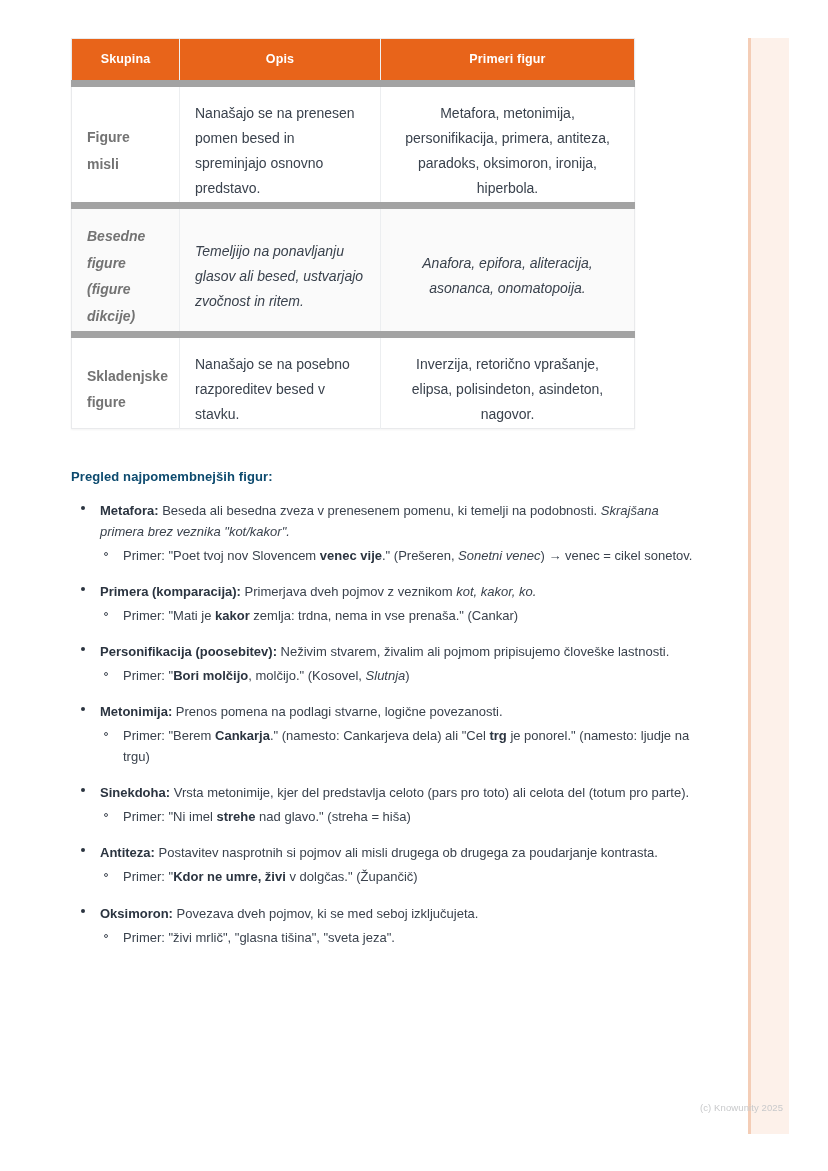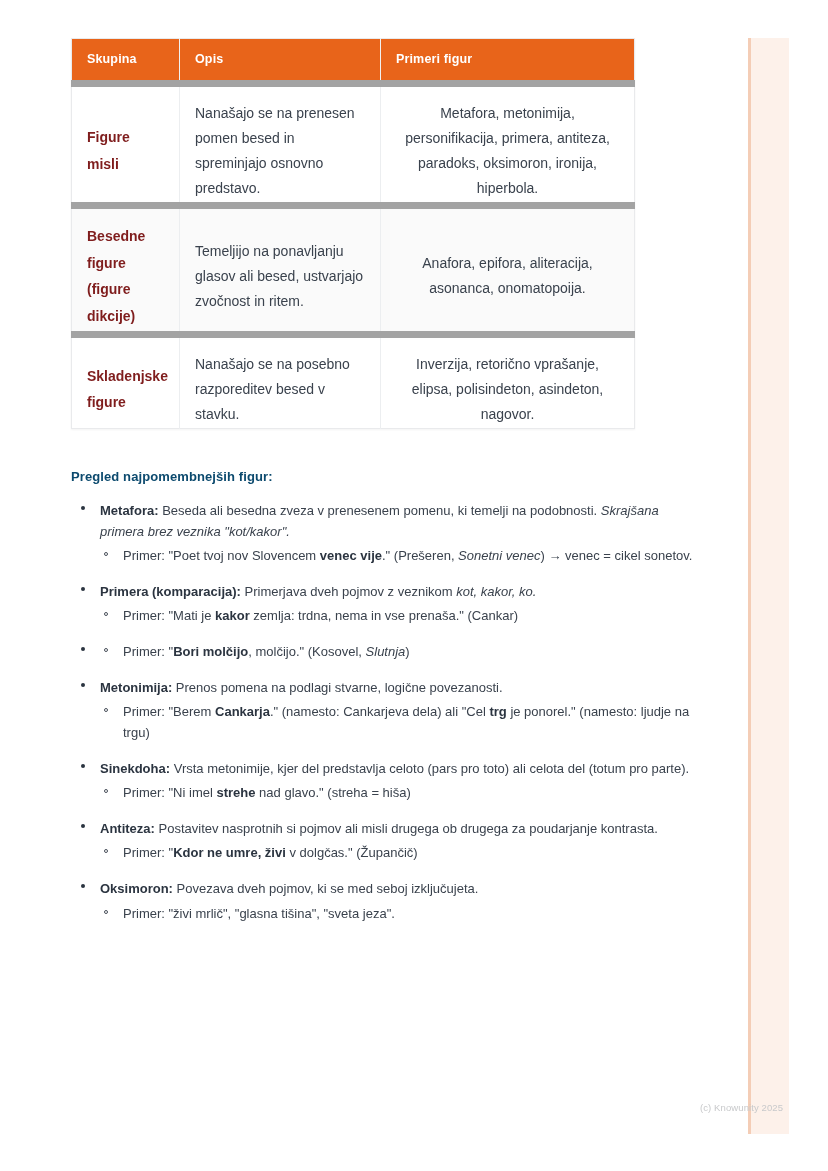--- a/index.html
+++ b/index.html
@@ -49,42 +49,42 @@
   }
   table.figure-table col.c1 { width: 108px; }
   table.figure-table col.c2 { width: 201px; }
   table.figure-table col.c3 { width: 254px; }
 
   table.figure-table thead th {
     background: #e8641a;
     color: #ffffff;
     font-size: 12.5px;
     font-weight: bold;
-    text-align: left;
+    text-align: center;
     padding: 13px 15px 14px 15px;
     border-right: 1px solid #f0f0f0;
     letter-spacing: 0.15px;
   }
   table.figure-table thead th:last-child { border-right: none; }
 
   table.figure-table tbody td {
     font-size: 14px;
     line-height: 1.78;
     color: #3a424d;
     padding: 14px 15px 1px 15px;
     vertical-align: middle;
     border-top: 7px solid #a3a3a3;
     border-right: 1px solid #eceef0;
     background: #ffffff;
   }
   table.figure-table tbody td:last-child { border-right: none; text-align: center; }
-  table.figure-table tbody tr.tint td { background: #fafafa; }
+  table.figure-table tbody tr.tint td { background: #fafafa; font-style: italic; }
   table.figure-table tbody td.group {
     font-weight: bold;
-    color: #7f1d1d;
+    color: #737373;
     line-height: 1.92;
   }
 
   
   .section-heading {
     margin: 40px 0 0 0;
     font-size: 13px;
     font-weight: bold;
     color: #0c4a6e;
     letter-spacing: 0.1px;
@@ -219,20 +219,21 @@
         <div class="fig-text"><b class="term">Primera (komparacija):</b><span> Primerjava dveh pojmov z veznikom </span><i class="em">kot, kakor, ko.</i></div>
         <ul class="sub-list">
           <li class="sub-item">
             <span class="bullet-ring"></span>
             <div class="sub-text"><span>Primer: "Mati je </span><b>kakor</b><span> zemlja: trdna, nema in vse prenaša." (Cankar)</span></div>
           </li>
         </ul>
       </li>
       <li class="fig-item">
         <span class="bullet-dot"></span>
+        <div class="fig-text"><b class="term">Personifikacija (poosebitev):</b><span> Neživim stvarem, živalim ali pojmom pripisujemo človeške lastnosti.</span></div>
         <ul class="sub-list">
           <li class="sub-item">
             <span class="bullet-ring"></span>
             <div class="sub-text"><span>Primer: "</span><b>Bori molčijo</b><span>, molčijo." (Kosovel, </span><i>Slutnja</i><span>)</span></div>
           </li>
         </ul>
       </li>
       <li class="fig-item">
         <span class="bullet-dot"></span>
         <div class="fig-text"><b class="term">Metonimija:</b><span> Prenos pomena na podlagi stvarne, logične povezanosti.</span></div>

